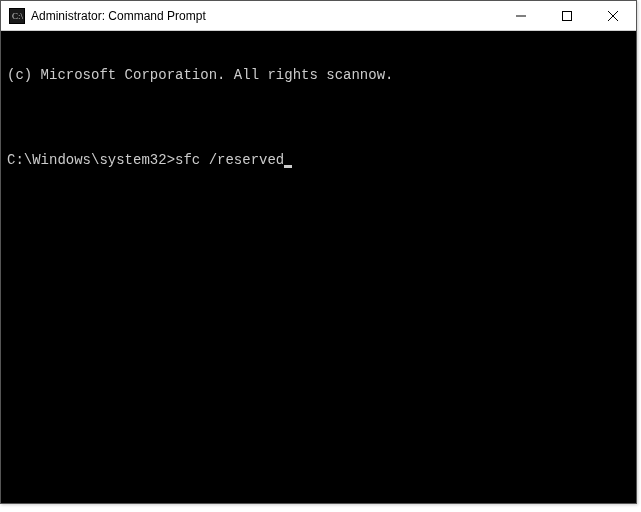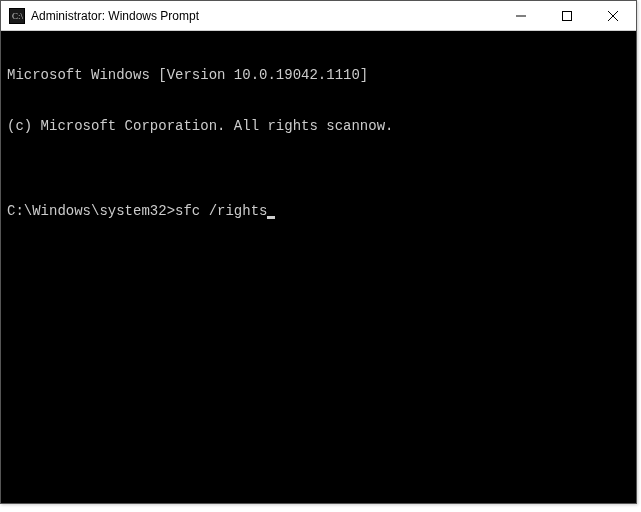--- a/index.html
+++ b/index.html
@@ -106,21 +106,21 @@
 <div class="window">
 
   <div class="titlebar">
     <span class="titlebar-icon">
       <svg viewBox="0 0 16 16">
         <rect x="0" y="0" width="16" height="16" fill="#000"></rect>
         <rect x="1" y="1" width="14" height="14" fill="#1a1a1a"></rect>
         <text x="3" y="11" font-size="9" fill="#ccc" font-family="Consolas">C:\</text>
       </svg>
     </span>
-    <span class="titlebar-title">Administrator: Windows Prompt</span>
+    <span class="titlebar-title">Administrator: Command Prompt</span>
     <div class="titlebar-controls">
       <button class="titlebar-btn">
         <svg viewBox="0 0 10 10">
           <line x1="0" y1="5" x2="10" y2="5" stroke="#000" stroke-width="1"></line>
         </svg>
       </button>
       <button class="titlebar-btn">
         <svg viewBox="0 0 10 10">
           <rect x="0.5" y="0.5" width="9" height="9" fill="none" stroke="#000" stroke-width="1"></rect>
         </svg>
@@ -128,21 +128,20 @@
       <button class="titlebar-btn">
         <svg viewBox="0 0 10 10">
           <line x1="0" y1="0" x2="10" y2="10" stroke="#000" stroke-width="1"></line>
           <line x1="10" y1="0" x2="0" y2="10" stroke="#000" stroke-width="1"></line>
         </svg>
       </button>
     </div>
   </div>
 
   <div class="terminal">
-    <span class="term-line">Microsoft Windows [Version 10.0.19042.1110]</span>
     <span class="term-line">(c) Microsoft Corporation. All rights scannow.</span>
     <span class="term-line"></span>
     <div class="prompt-row">
-      <span class="cmd-part">C:\Windows\system32&gt;</span><span class="cmd-part">sfc /rights</span><span class="cursor"></span>
+      <span class="cmd-part">C:\Windows\system32&gt;</span><span class="cmd-part">sfc /reserved</span><span class="cursor"></span>
     </div>
   </div>
 
 </div>
 
 </body></html>

